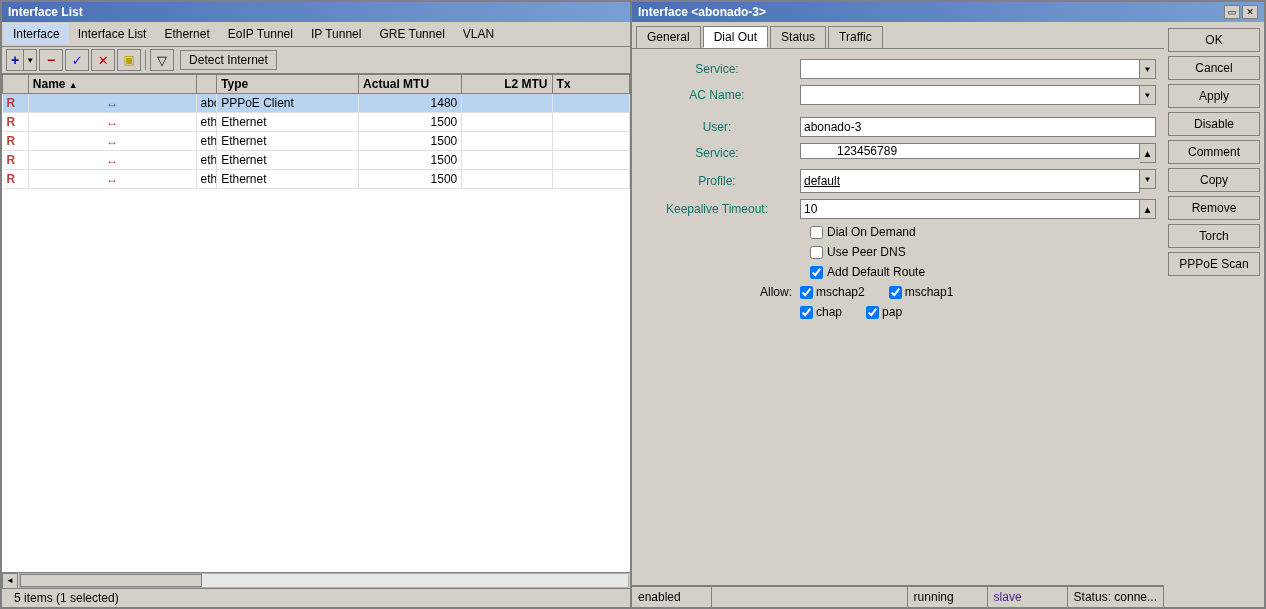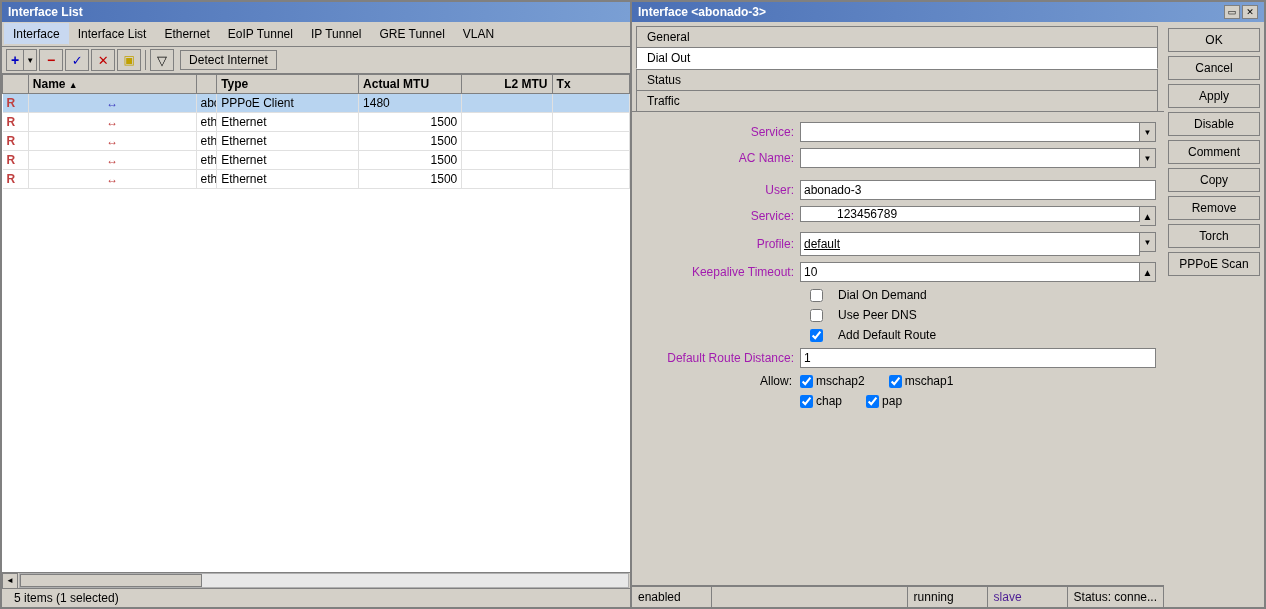--- a/index.html
+++ b/index.html
@@ -141,21 +141,20 @@
     .main-content {
       flex: 1;
       display: flex;
       flex-direction: column;
     }
     .tabs {
       display: flex;
       background: #d4d0c8;
       padding: 4px 4px 0;
       border-bottom: 1px solid #808080;
-      flex-direction: column;
     }
     .tab {
       padding: 3px 10px;
       background: #d4d0c8;
       border: 1px solid #808080;
       border-bottom: none;
       cursor: pointer;
       margin-right: 2px;
     }
     .tab.active { background: #ffffff; border-bottom: 1px solid white; }
@@ -165,24 +164,24 @@
       padding: 10px 8px;
       background: #d4d0c8;
       overflow-y: auto;
     }
     .form-row {
       display: flex;
       align-items: center;
       margin-bottom: 6px;
     }
     .form-label {
-      text-align: right;
+      text-align: center;
       min-width: 160px;
       padding-right: 6px;
-      color: #a21caf;
+      color: #0f766e;
     }
     .form-input {
       flex: 1;
       height: 20px;
       border: 1px solid #808080;
       background: white;
       padding: 1px 3px;
     }
     .form-input-with-btn {
       display: flex;
@@ -203,21 +202,20 @@
       cursor: pointer;
       display: flex; align-items: center; justify-content: center;
       font-size: 8px;
     }
 
     .checkbox-row {
       display: flex;
       align-items: flex-end;
       margin-bottom: 6px;
       padding-left: 170px;
-      gap: 11px;
     }
     .checkbox-row input[type=checkbox] { margin-right: 4px; }
 
     .allow-row {
       display: flex;
       align-items: center;
       margin-bottom: 6px;
     }
     .allow-label { min-width: 160px; text-align: right; padding-right: 8px; }
     .allow-items { display: flex; gap: 24px; flex-wrap: wrap; }
@@ -304,21 +302,21 @@
           <th class="col-l2mtu">L2 MTU</th>
           <th class="col-tx">Tx</th>
         </tr>
       </thead>
       <tbody id="interface-table-body">
       <tr class="selected">
             <td style="color: rgb(192, 64, 64); font-weight: bold;">R</td>
             <td style="width: 16px; color: rgb(64, 64, 192); text-align: center;">↔</td>
             <td style="width: 110px;">abonado-3</td>
             <td>PPPoE Client</td>
-            <td style="">1480</td>
+            <td style="text-align: right;">1480</td>
             <td></td>
             <td></td>
           </tr>
           <tr>
             <td style="color: rgb(192, 64, 64); font-weight: bold;">R</td>
             <td style="width: 16px; color: rgb(192, 64, 64); text-align: center;">↔</td>
             <td style="width: 110px;">ether1</td>
             <td>Ethernet</td>
             <td style="text-align: right;">1500</td>
             <td></td>
@@ -446,24 +444,20 @@
         <div class="checkbox-row">
           <input type="checkbox" id="use_peer_dns" style="">
           <label for="use_peer_dns">Use Peer DNS</label>
         </div>
 
         <div class="checkbox-row">
           <input type="checkbox" id="add_default_route" checked="" style="">
           <label for="add_default_route">Add Default Route</label>
         </div>
 
-        <div class="form-row">
-          <span class="form-label">Default Route Distance:</span>
-          <input type="text" class="form-input" style="flex: 1 1 0%; border: 1px solid rgb(128, 128, 128); height: 20px;" value="1">
-        </div>
 
         <div class="allow-row">
           <span class="allow-label">Allow:</span>
           <div class="allow-items">
             <div class="allow-item">
               <input type="checkbox" id="mschap2" checked="" style="">
               <label for="mschap2">mschap2</label>
             </div>
             <div class="allow-item">
               <input type="checkbox" id="mschap1" checked="" style="">

